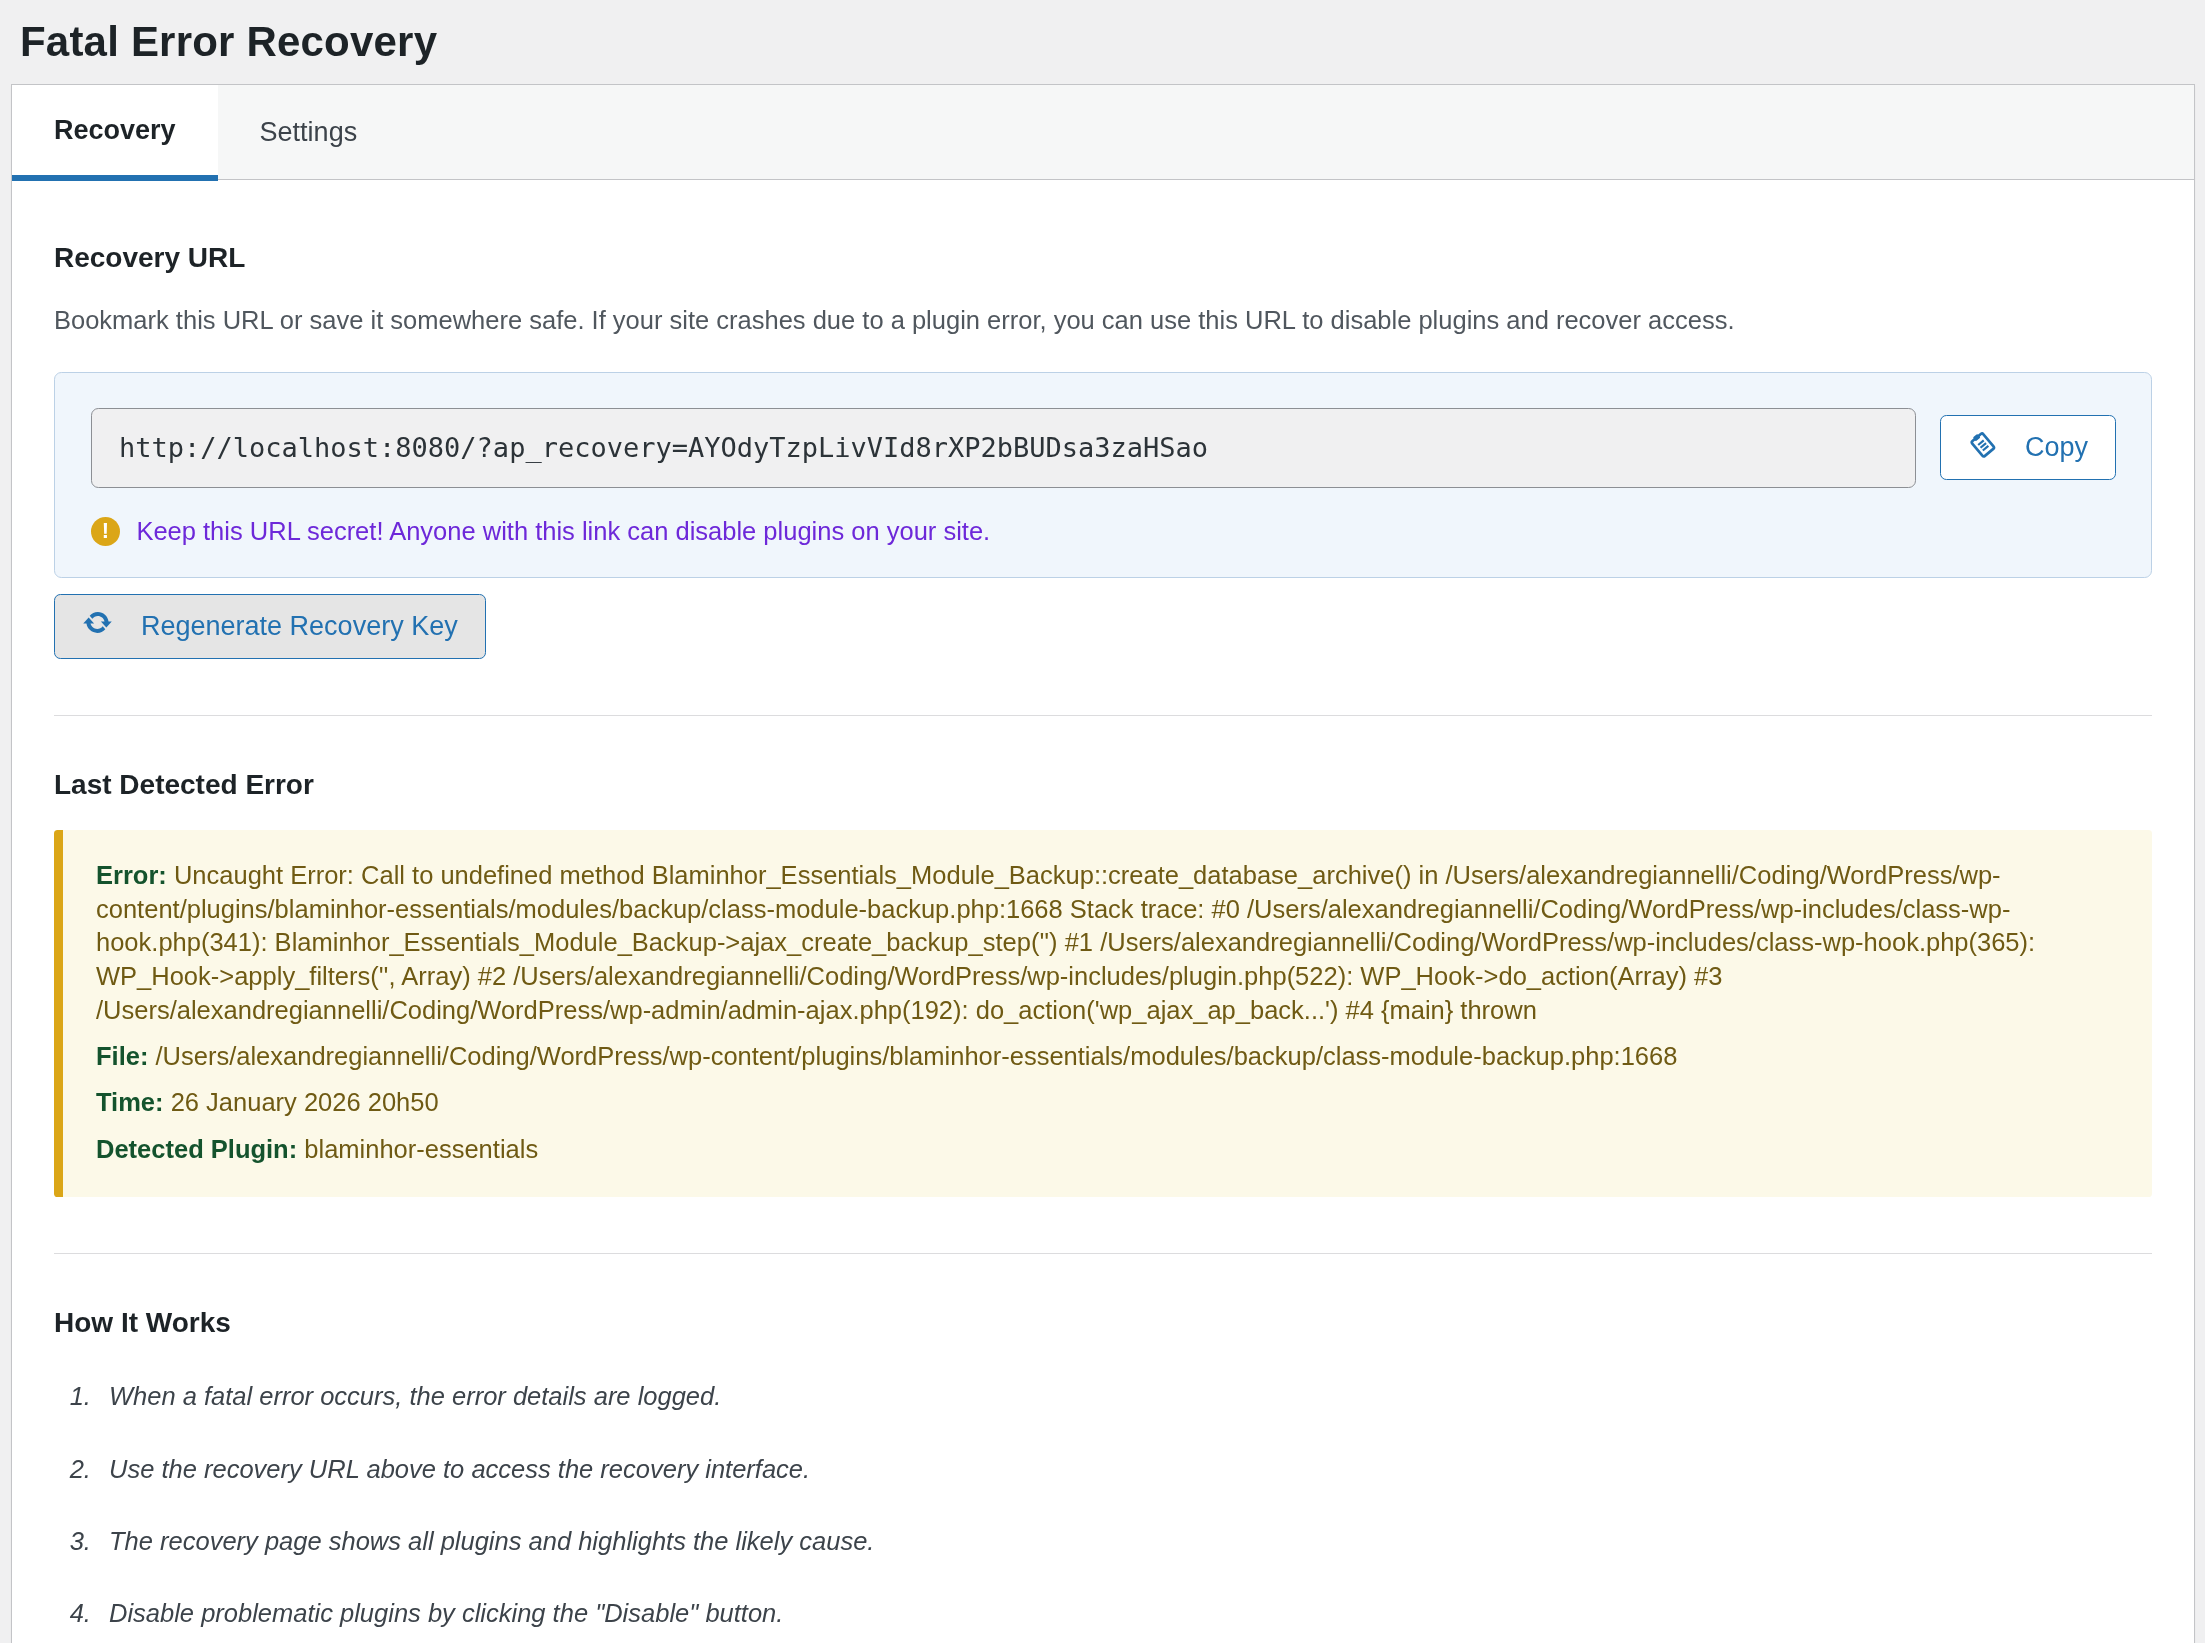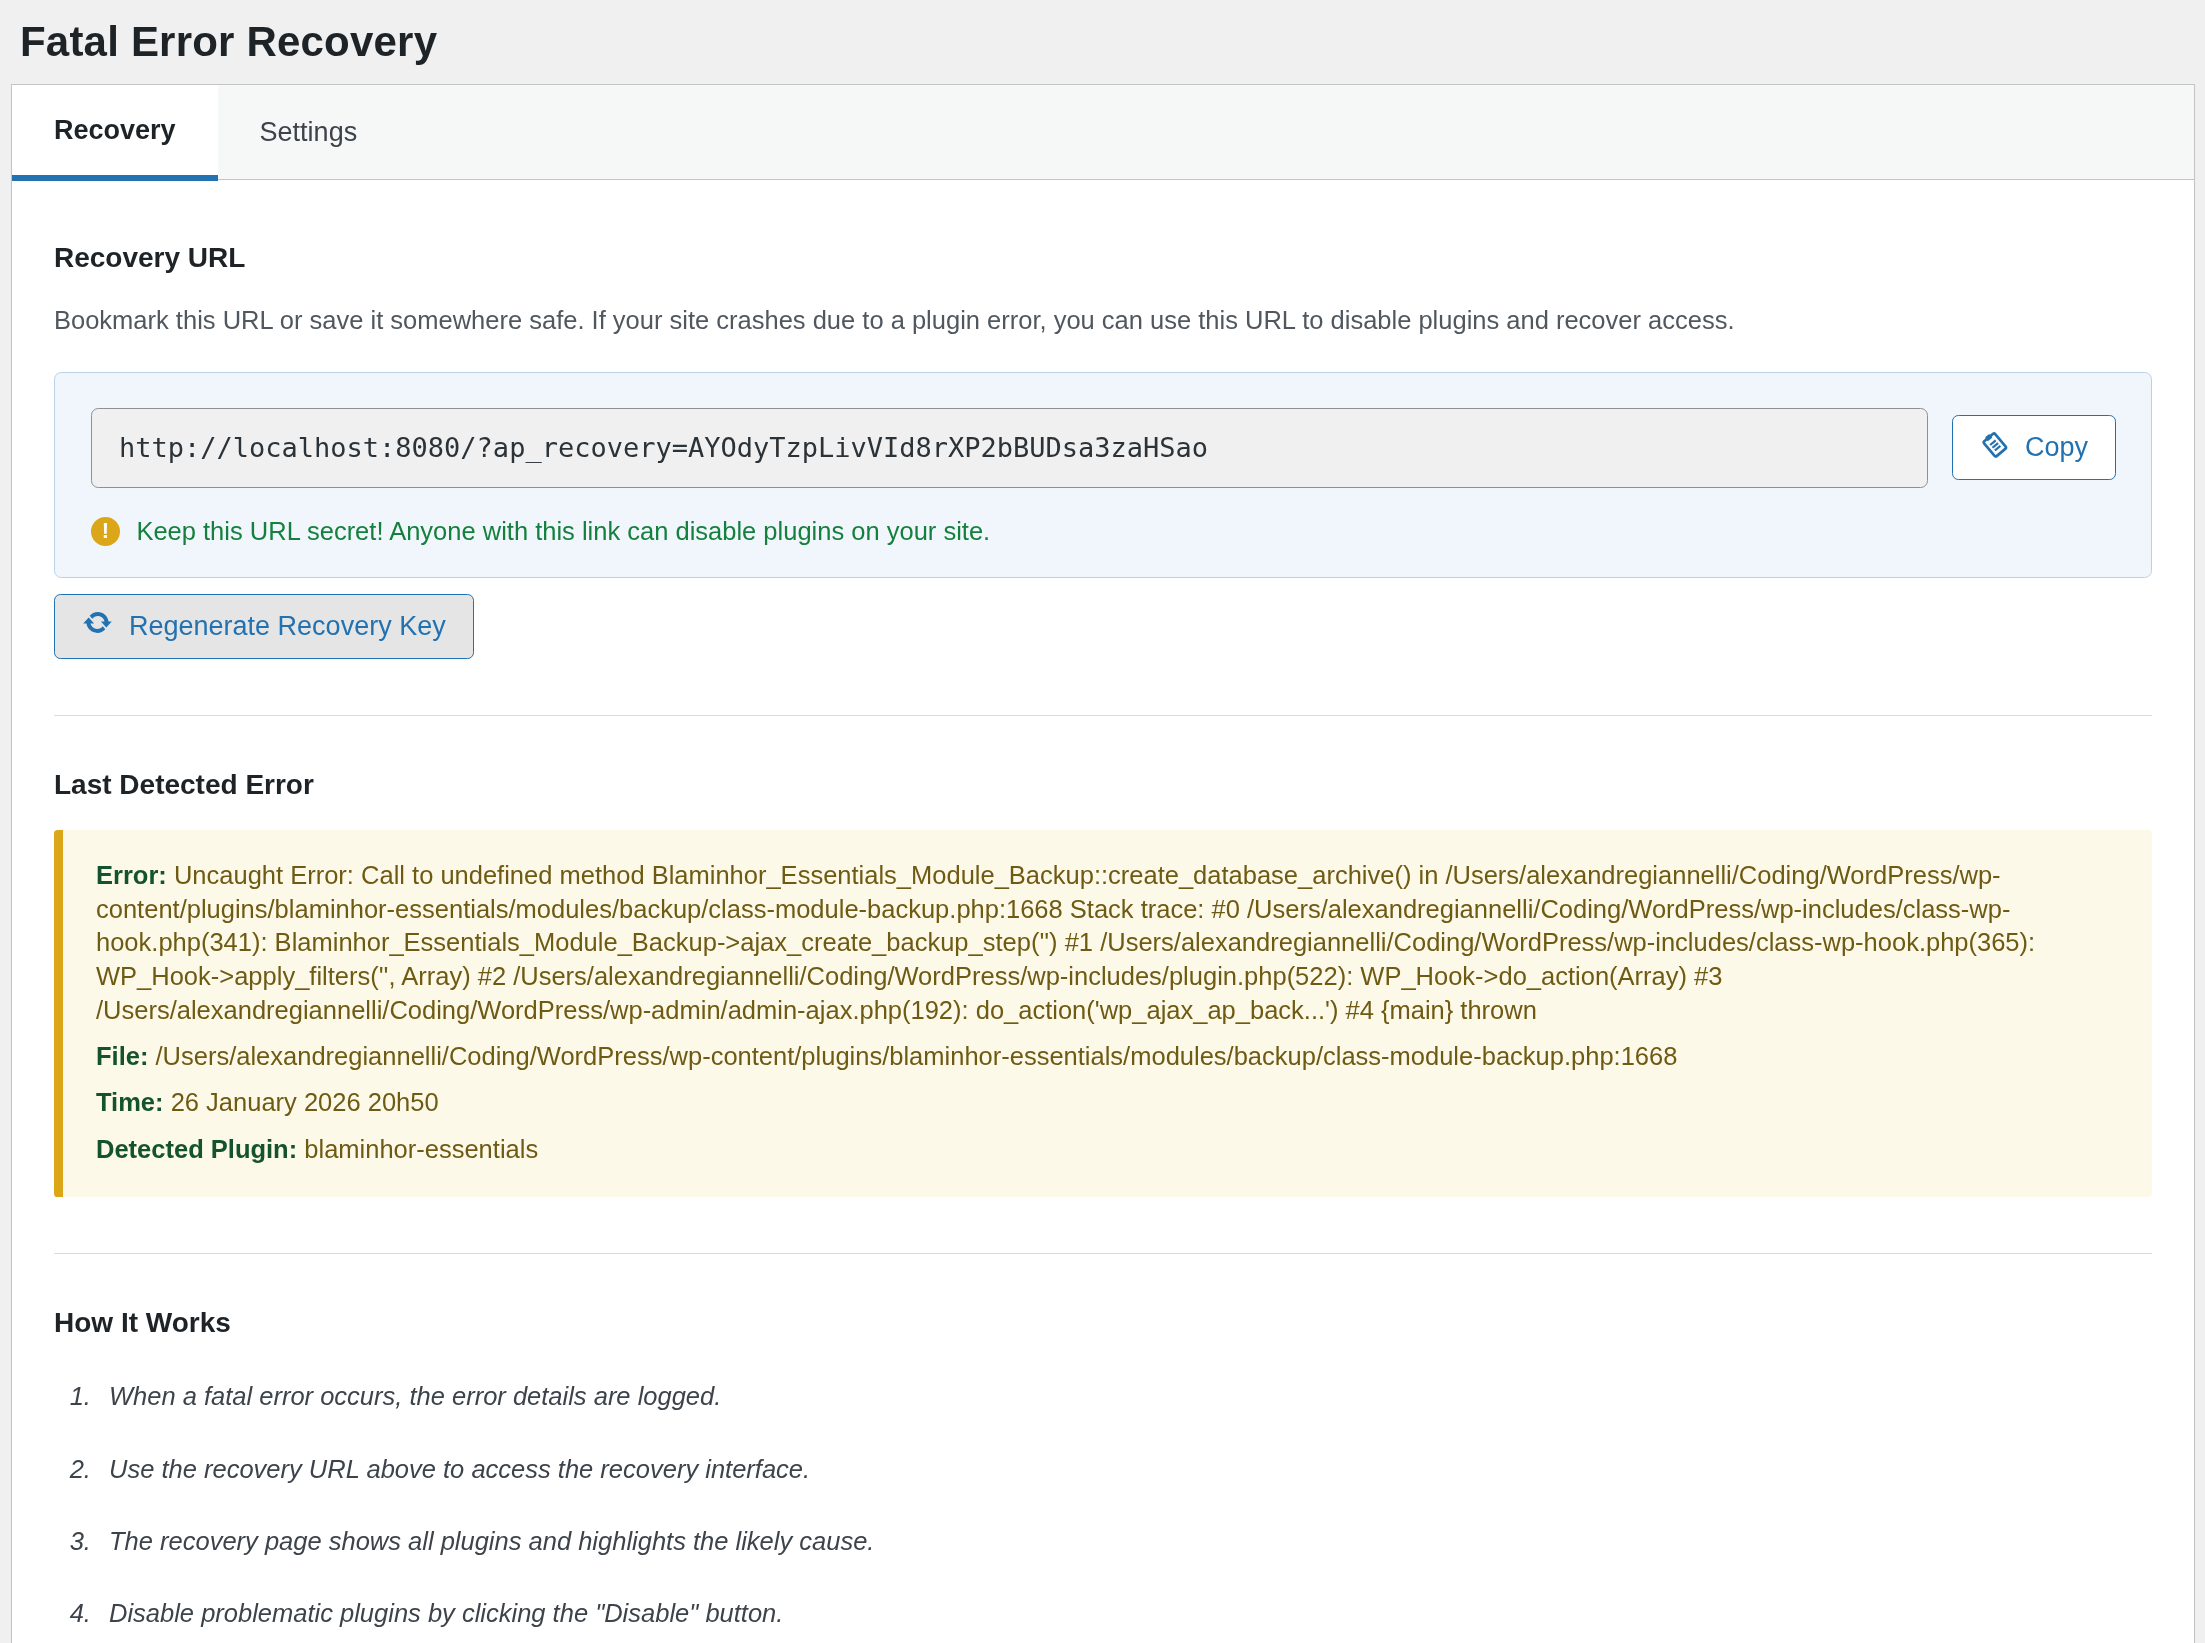--- a/index.html
+++ b/index.html
@@ -82,21 +82,21 @@
     padding: 16px 27px;
     font-family: "DejaVu Sans Mono", monospace;
     font-size: 27px;
     color: #2c3338;
     outline: none;
     min-width: 0;
   }
   .btn {
     display: inline-flex;
     align-items: center;
-    gap: 16px;
+    gap: 28px;
     height: 65px;
     padding: 0 27px;
     border-radius: 6.4px;
     font-size: 27px;
     font-family: "Liberation Sans", sans-serif;
     cursor: pointer;
     white-space: nowrap;
   }
   .btn-outline {
     background: #ffffff;
@@ -121,21 +121,21 @@
     border-radius: 50%;
     background: #dba617;
     color: #ffffff;
     font-weight: 700;
     font-size: 22px;
     display: inline-flex;
     align-items: center;
     justify-content: center;
     flex: 0 0 auto;
   }
-  .warning-text { font-size: 25.5px; color: #15803d; }
+  .warning-text { font-size: 25.5px; color: #6d28d9; }
 
   .regen-btn { margin-top: 16px; background: #e5e5e5; }
 
   hr.section-divider {
     border: none;
     border-top: 1.8px solid #dcdcde;
     margin: 56px 0 0 0;
   }
 
   

